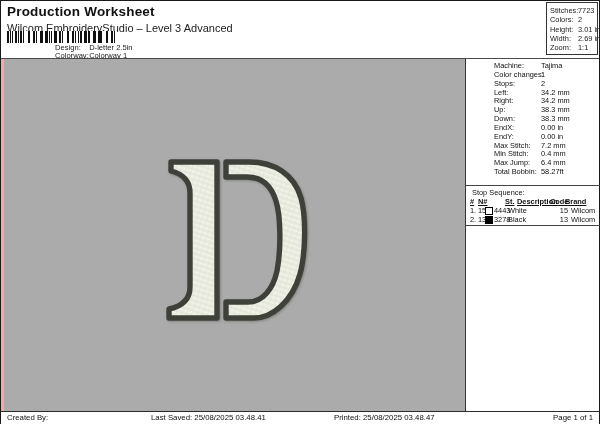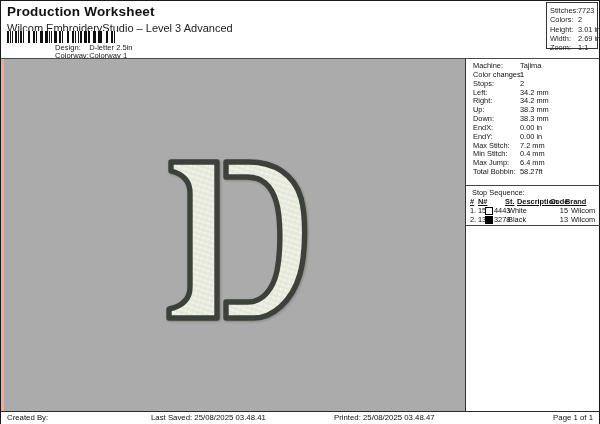--- a/index.html
+++ b/index.html
@@ -15,35 +15,35 @@
   .subtitle{position:absolute;left:6px;top:21px;font-size:11px;color:#222;}
   .barcode{position:absolute;left:6px;top:30px;width:110px;height:12px;background-color:#fff;
      background-image:
        repeating-linear-gradient(90deg,#111 0 2px,transparent 2px 3px,#111 3px 4px,transparent 4px 8px,#111 8px 10px,transparent 10px 13px),
        repeating-linear-gradient(90deg,#111 0 1px,transparent 1px 5px,#111 5px 6px,transparent 6px 11px);}
   .meta-row{position:absolute;left:6px;font-size:7.6px;color:#222;}
   .meta-label{display:inline-block;width:32px;padding-left:48px;}
   .design-row{top:42px;}
   .colorway-row{top:50px;}
   
-  .stats-box{position:absolute;left:545px;top:1px;width:52px;height:47px;background:#fff;
+  .stats-box{position:absolute;left:545px;top:1px;width:52px;height:53px;background:#fff;
              border:1px solid #333;box-sizing:border-box;padding:3px 0 0 3px;}
   .stat-row{position:relative;height:9.3px;font-size:7.4px;color:#222;}
   .stat-label{position:absolute;left:0;}
   .stat-value{position:absolute;left:28px;white-space:nowrap;}
   
   .canvas{position:absolute;left:3px;top:58px;width:461px;height:352px;}
   .canvas svg{position:absolute;left:0;top:0;}
   .letter-part{stroke-width:5.4;stroke-linejoin:round;
                filter:drop-shadow(1px 1.5px 1px rgba(60,60,55,0.35));}
   
   .side-panel{position:absolute;left:464px;top:58px;width:134px;height:352px;background:#fff;
               border-left:1px solid #333;box-sizing:border-box;}
   .machine-list{position:absolute;left:0;top:2px;width:134px;}
-  .m-row{position:relative;height:8.85px;font-size:7.4px;color:#111;}
+  .m-row{position:relative;height:8.85px;font-size:7.4px;color:#111;margin-left:21px;}
   .m-label{position:absolute;left:7px;white-space:nowrap;}
   .m-value{position:absolute;left:54px;white-space:nowrap;}
   .panel-divider{position:absolute;left:0;top:126px;width:134px;border-top:1px solid #444;}
   .stop-title{position:absolute;left:6px;top:129px;font-size:7.4px;color:#111;}
   .stop-header{position:absolute;left:0;top:138px;width:134px;height:9px;font-size:7.4px;
                font-weight:bold;color:#111;}
   .stop-header span{position:absolute;text-decoration:underline;white-space:nowrap;}
   .stop-row{position:absolute;left:0;width:134px;height:9px;font-size:7.4px;color:#111;}
   .stop-row span{position:absolute;white-space:nowrap;}
   .row-1{top:147px;} .row-2{top:156px;}

